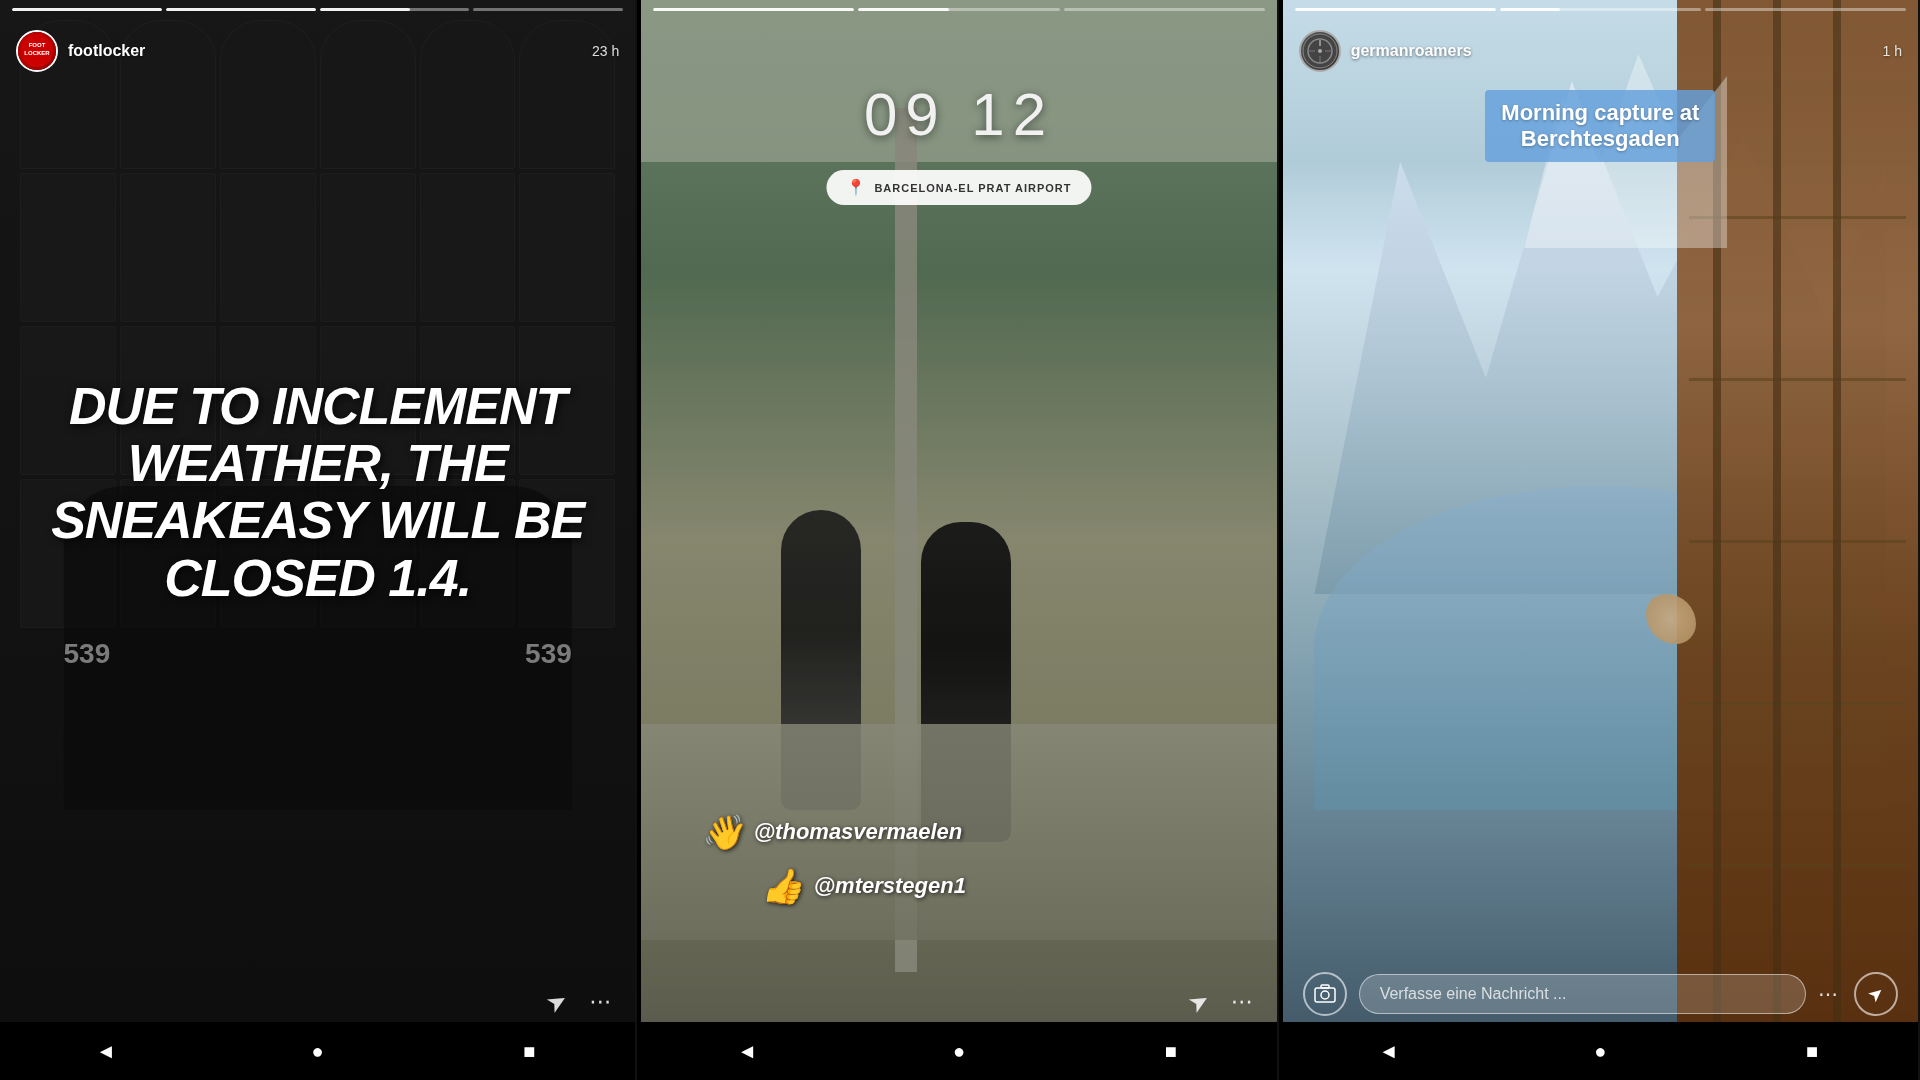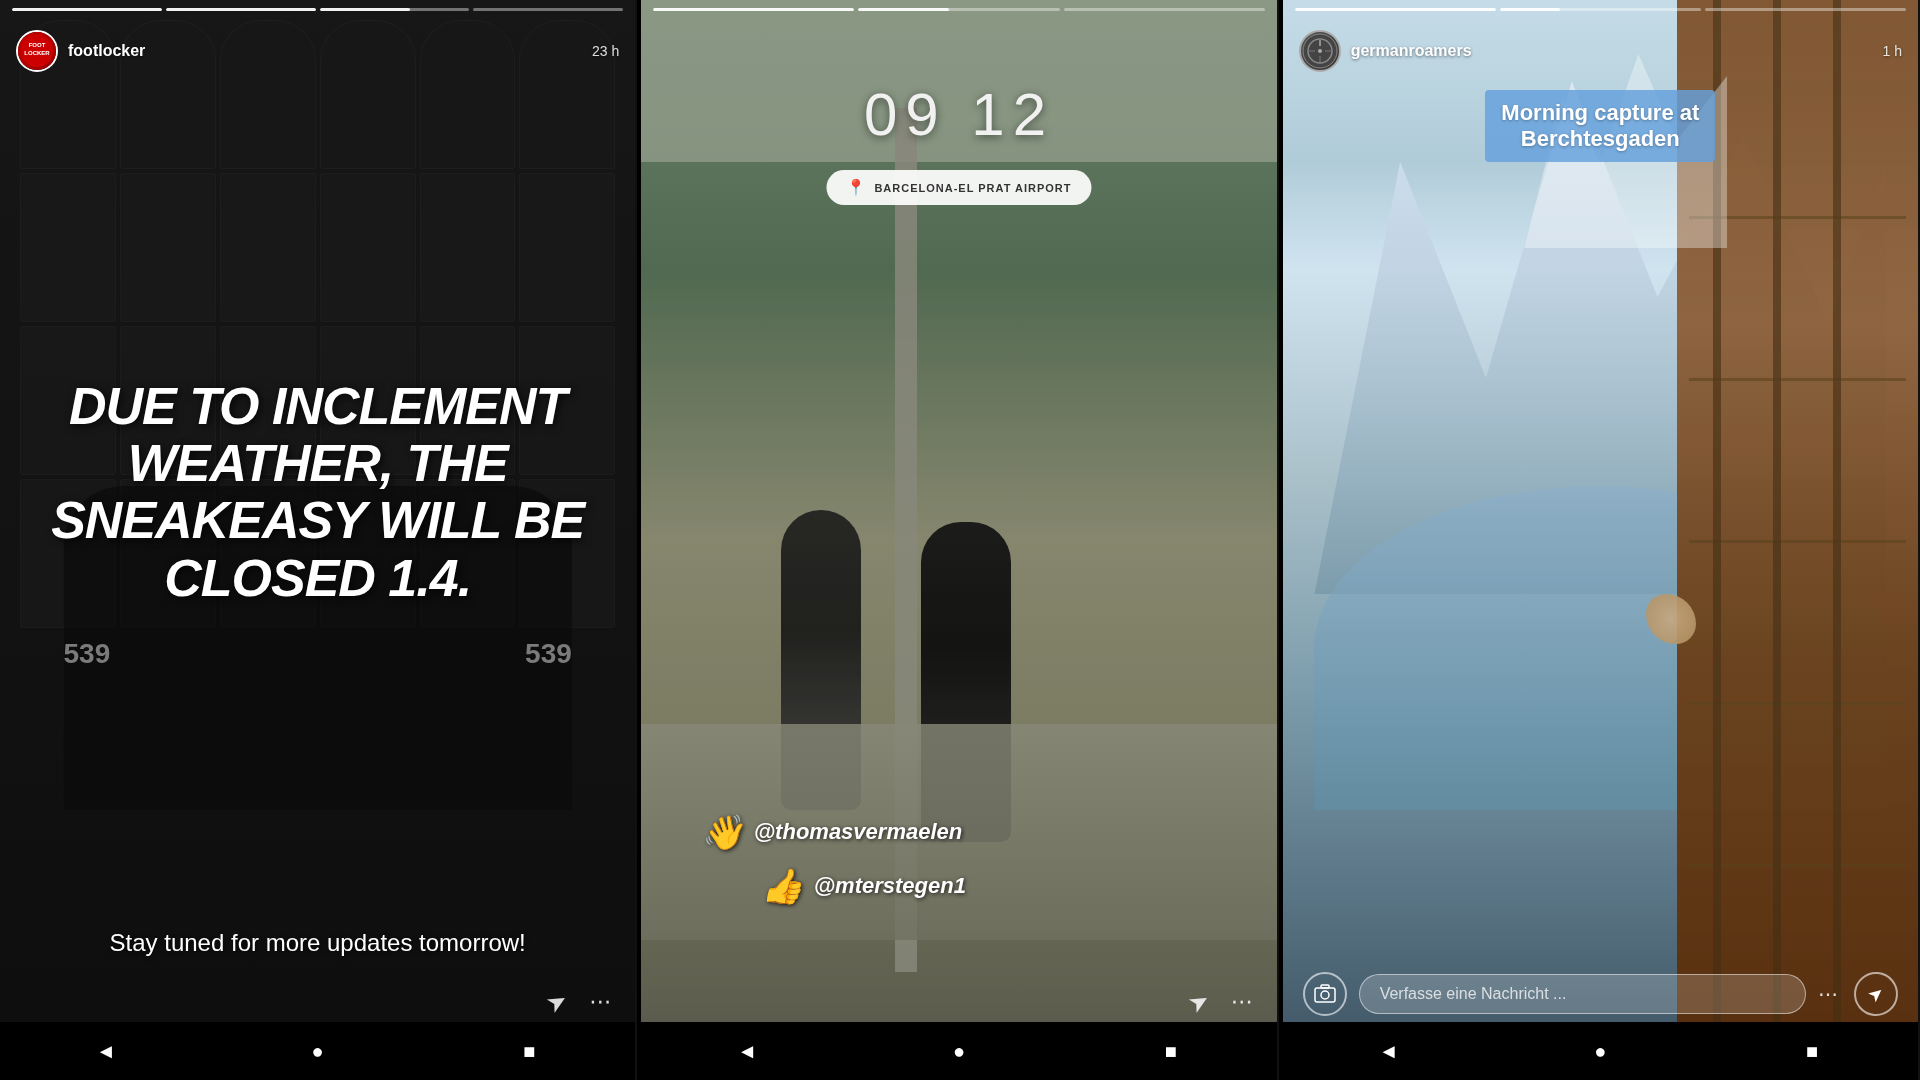--- a/index.html
+++ b/index.html
@@ -527,23 +527,20 @@
     <span class="story-time">23 h</span>
   </div>
 
   <div class="story1-num-left">539</div>
   <div class="story1-num-right">539</div>
 
   <div class="story1-main-text">
     <div class="main-text-big">DUE TO INCLEMENT WEATHER, THE SNEAKEASY WILL BE CLOSED 1.4.</div>
   </div>
 
-  <div class="story1-sub-text">
-    <div class="sub-text">Stay tuned for more updates tomorrow!</div>
-  </div>
 
   <div class="simple-footer">
     <span class="icon-btn" style="transform: rotate(-30deg); font-size:24px;">➤</span>
     <span class="icon-btn">⋯</span>
   </div>
 
   <div class="nav-bar">
     <span class="nav-icon">◄</span>
     <span class="nav-icon">●</span>
     <span class="nav-icon">■</span>

